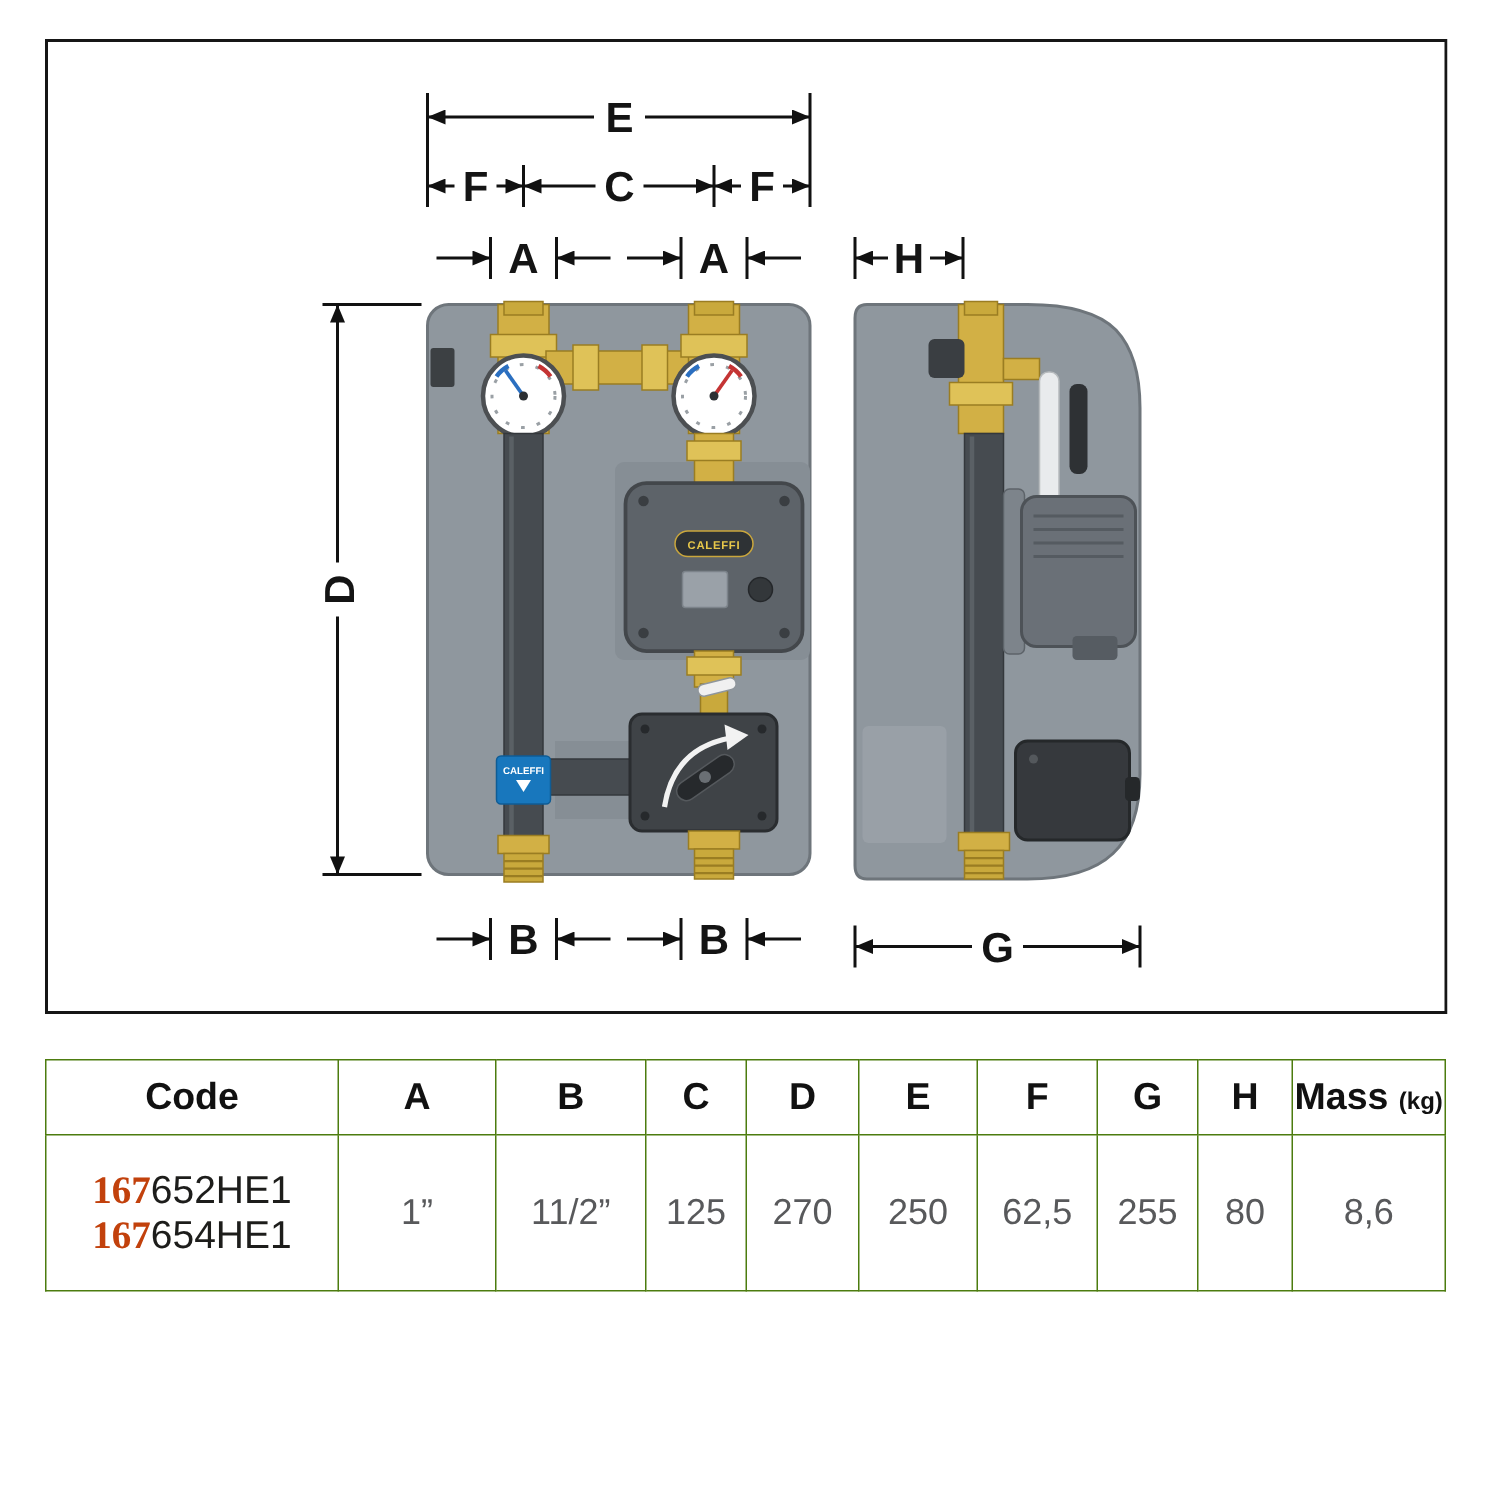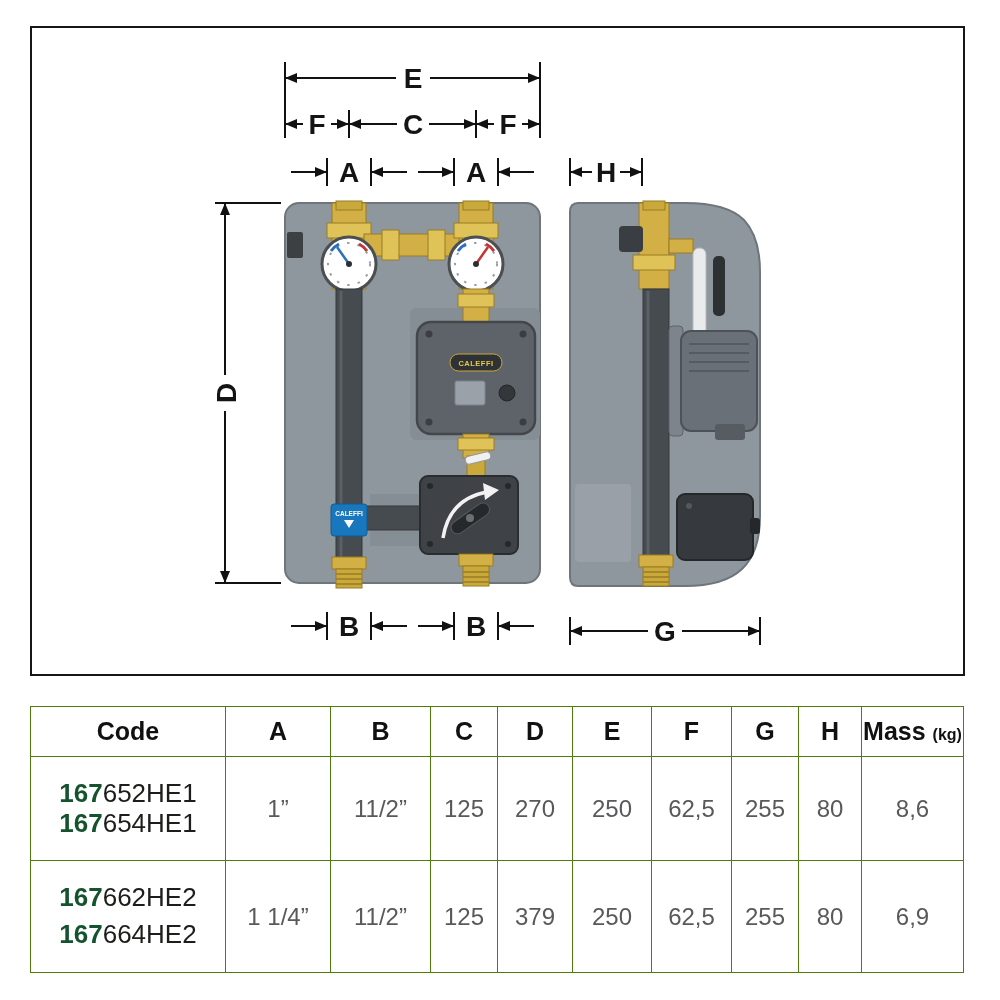--- a/index.html
+++ b/index.html
@@ -15,21 +15,21 @@
     position:absolute; left:30px; top:706px; width:933px;
     border-collapse:collapse; table-layout:fixed;
   }
   .spec-table th, .spec-table td {
     border:1px solid #4d7c0f; text-align:center; vertical-align:middle; padding:0;
   }
   .spec-table thead th { font-size:25px; font-weight:bold; color:#111; height:50px; }
   .mass-unit { font-size:16px;text-align:center; }
   .val { font-size:24px; font-weight:400; color:#58595b; }
   .code-line { font-size:26px; color:#1d1d1b; line-height:1.15; }
-  .code-line b { font-weight:bold; color:#14532d; }
+  .code-line b { font-weight:bold; color:#c2410c;font-family:Liberation Serif, serif; }
   .row-1 td { height:104px; }
   .row-2 td { height:112px; }
   .row-2 .code-line { margin:7px 0; }
 </style>
 </head>
 <body>
 
 <div class="drawing-box">
 <svg width="935" height="650" viewBox="0 0 935 650">
   <defs>
@@ -312,29 +312,14 @@
       <td class="val">1”</td>
       <td class="val">11/2”</td>
       <td class="val">125</td>
       <td class="val">270</td>
       <td class="val">250</td>
       <td class="val">62,5</td>
       <td class="val">255</td>
       <td class="val">80</td>
       <td class="val">8,6</td>
     </tr>
-    <tr class="row-2">
-      <td>
-        <div class="code-line"><b>167</b><span>662HE2</span></div>
-        <div class="code-line"><b>167</b><span>664HE2</span></div>
-      </td>
-      <td class="val">1 1/4”</td>
-      <td class="val">11/2”</td>
-      <td class="val">125</td>
-      <td class="val">379</td>
-      <td class="val">250</td>
-      <td class="val">62,5</td>
-      <td class="val">255</td>
-      <td class="val">80</td>
-      <td class="val">6,9</td>
-    </tr>
   </tbody>
 </table>
 
 </body></html>

